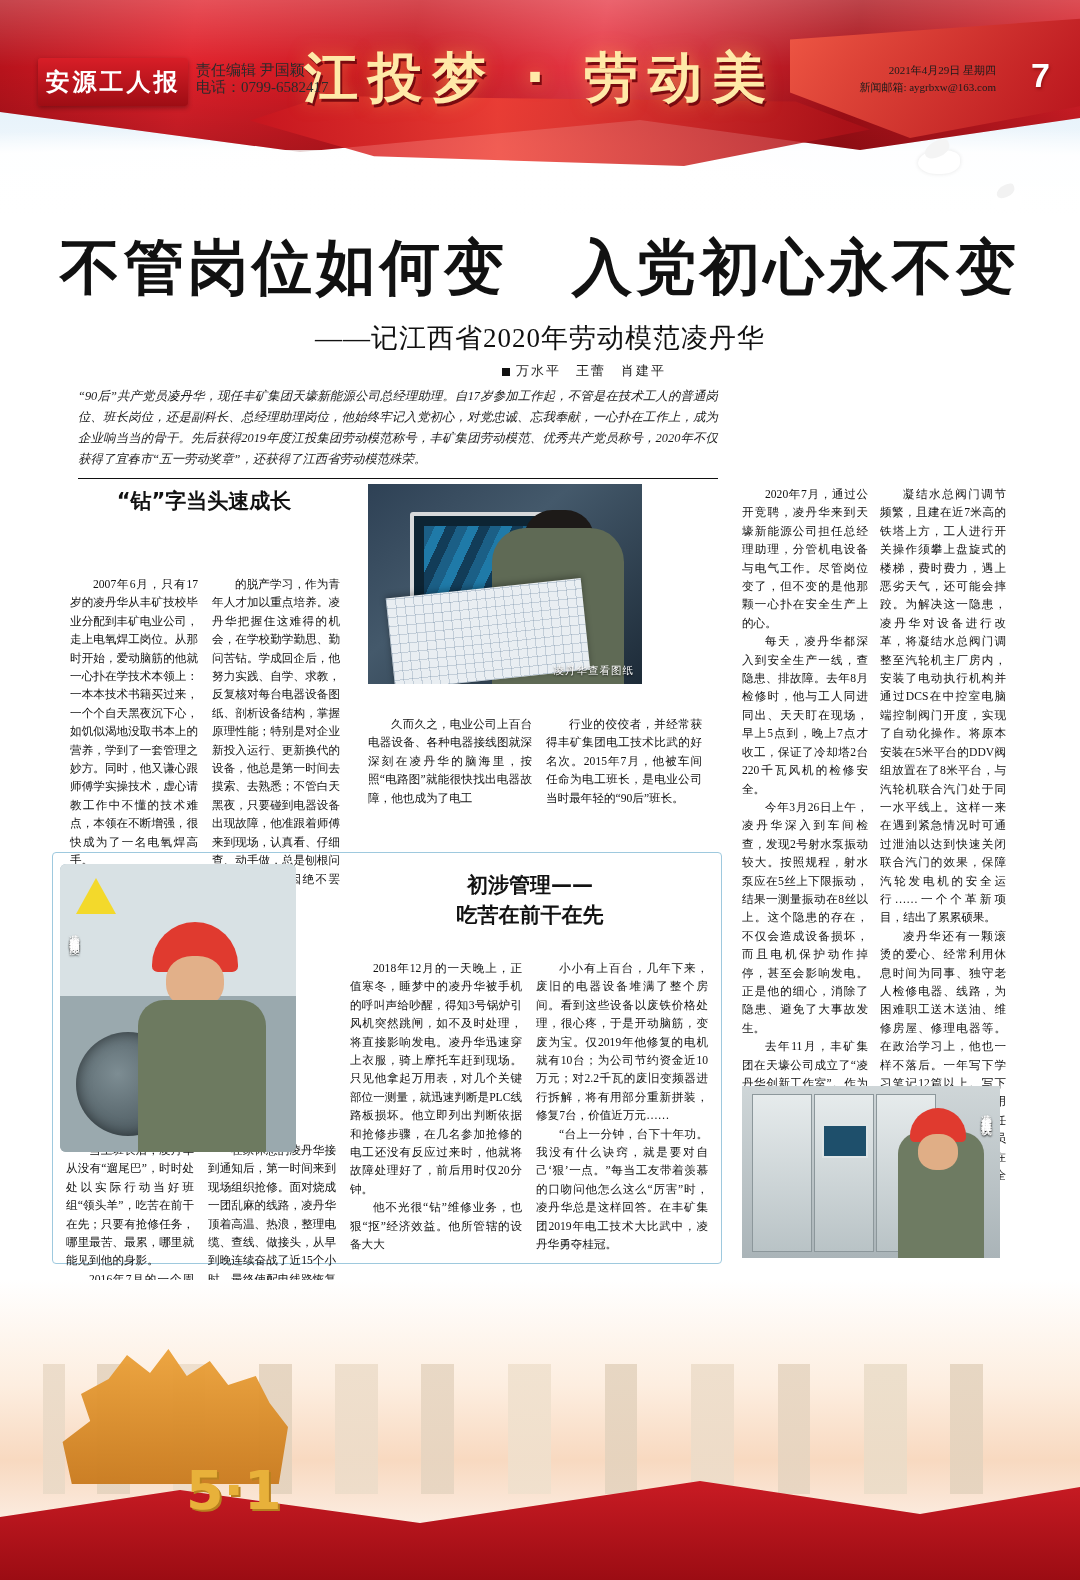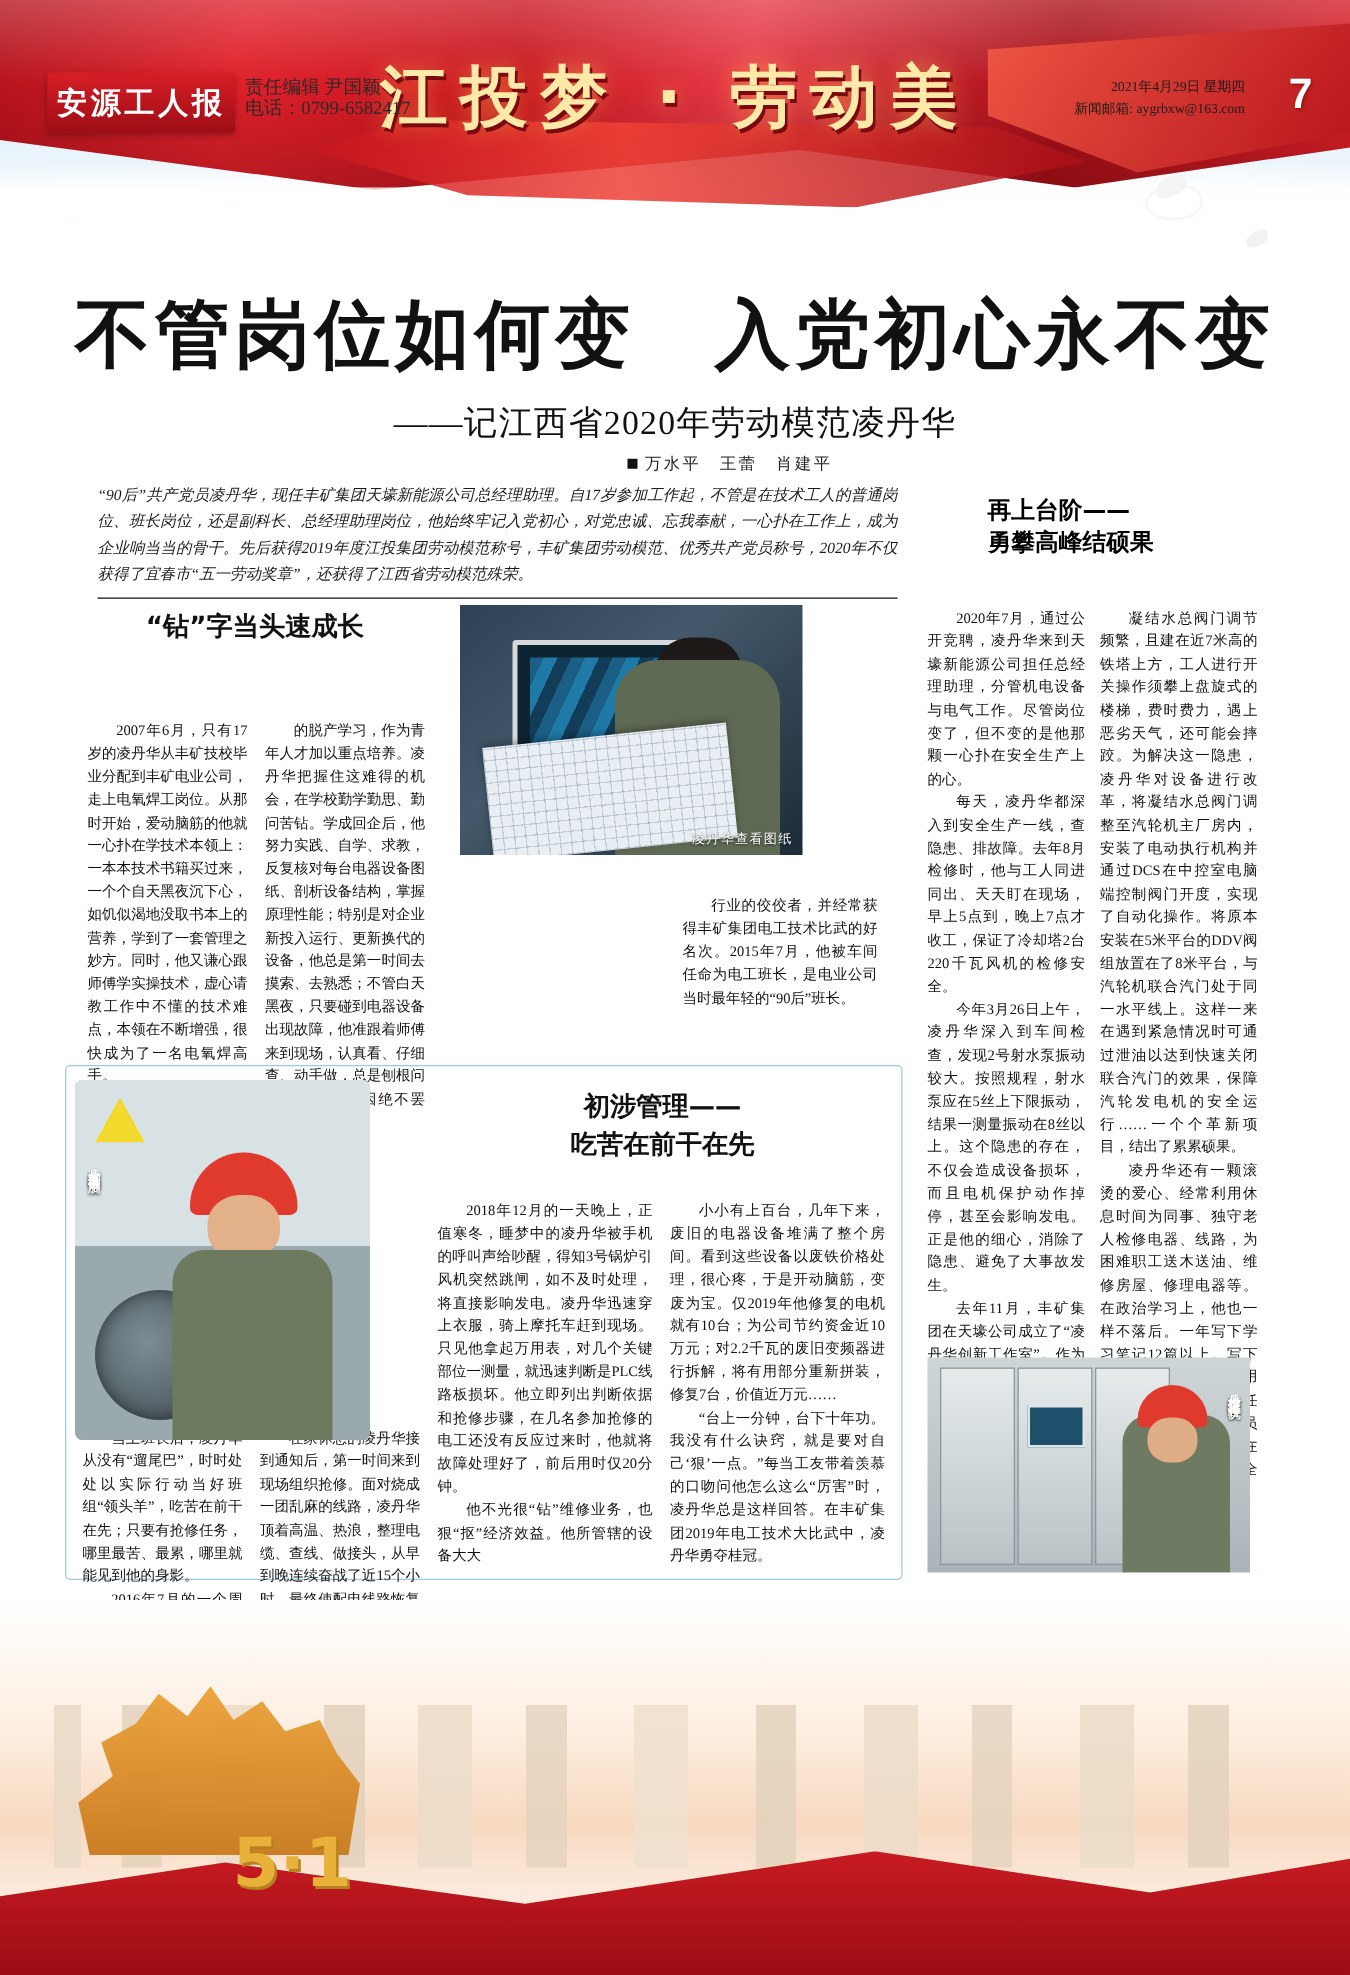--- a/index.html
+++ b/index.html
@@ -248,39 +248,38 @@
     <div>“钻”字当头速成长</div>
   </div>
 
   <div class="col" style="left:70px;top:552px;width:128px;">
     <p>2007年6月，只有17岁的凌丹华从丰矿技校毕业分配到丰矿电业公司，走上电氧焊工岗位。从那时开始，爱动脑筋的他就一心扑在学技术本领上：一本本技术书籍买过来，一个个自天黑夜沉下心，如饥似渴地没取书本上的营养，学到了一套管理之妙方。同时，他又谦心跟师傅学实操技术，虚心请教工作中不懂的技术难点，本领在不断增强，很快成为了一名电氧焊高手。</p>
     <p>2011年，电业公司领导派凌丹华外出进行三年</p>
   </div>
   <div class="col" style="left:212px;top:552px;width:128px;">
     <p>的脱产学习，作为青年人才加以重点培养。凌丹华把握住这难得的机会，在学校勤学勤思、勤问苦钻。学成回企后，他努力实践、自学、求教，反复核对每台电器设备图纸、剖析设备结构，掌握原理性能；特别是对企业新投入运行、更新换代的设备，他总是第一时间去摸索、去熟悉；不管白天黑夜，只要碰到电器设备出现故障，他准跟着师傅来到现场，认真看、仔细查、动手做，总是刨根问底，不找到原因绝不罢休。</p>
   </div>
+  <div class="col" style="left:368px;top:692px;width:164px;">
+    <p>久而久之，电业公司上百台电器设备、各种电器接线图就深深刻在凌丹华的脑海里，按照“电路图”就能很快找出电器故障，他也成为了电工</p>
+  </div>
   <div class="col" style="left:546px;top:692px;width:156px;">
     <p>行业的佼佼者，并经常获得丰矿集团电工技术比武的好名次。2015年7月，他被车间任命为电工班长，是电业公司当时最年轻的“90后”班长。</p>
   </div>
 
   <div class="photo" id="photo-drawing">
     <div class="monitor">
         <i></i>
       </div>
     <div class="head"></div>
     <div class="hair"></div>
     <div class="person"></div>
     <div class="paper"></div>
     <div class="cap" style="right:8px;bottom:6px;">凌丹华查看图纸</div>
   </div>
 
-  <div class="r-title">
-    <div class="l1">再上台阶——</div>
-    <div class="l2">勇攀高峰结硕果</div>
-  </div>
   <div class="col" style="left:742px;top:462px;width:126px;">
     <p>2020年7月，通过公开竞聘，凌丹华来到天壕新能源公司担任总经理助理，分管机电设备与电气工作。尽管岗位变了，但不变的是他那颗一心扑在安全生产上的心。</p>
     <p>每天，凌丹华都深入到安全生产一线，查隐患、排故障。去年8月检修时，他与工人同进同出、天天盯在现场，早上5点到，晚上7点才收工，保证了冷却塔2台220千瓦风机的检修安全。</p>
     <p>今年3月26日上午，凌丹华深入到车间检查，发现2号射水泵振动较大。按照规程，射水泵应在5丝上下限振动，结果一测量振动在8丝以上。这个隐患的存在，不仅会造成设备损坏，而且电机保护动作掉停，甚至会影响发电。正是他的细心，消除了隐患、避免了大事故发生。</p>
     <p>去年11月，丰矿集团在天壕公司成立了“凌丹华创新工作室”。作为工作室的领军人物，凌丹华明确了创新的方向、瞄准更高的目标，大力开展技术革新。</p>
   </div>
   <div class="col" style="left:880px;top:462px;width:126px;">
     <p>凝结水总阀门调节频繁，且建在近7米高的铁塔上方，工人进行开关操作须攀上盘旋式的楼梯，费时费力，遇上恶劣天气，还可能会摔跤。为解决这一隐患，凌丹华对设备进行改革，将凝结水总阀门调整至汽轮机主厂房内，安装了电动执行机构并通过DCS在中控室电脑端控制阀门开度，实现了自动化操作。将原本安装在5米平台的DDV阀组放置在了8米平台，与汽轮机联合汽门处于同一水平线上。这样一来在遇到紧急情况时可通过泄油以达到快速关闭联合汽门的效果，保障汽轮发电机的安全运行……一个个革新项目，结出了累累硕果。</p>
     <p>凌丹华还有一颗滚烫的爱心、经常利用休息时间为同事、独守老人检修电器、线路，为困难职工送木送油、维修房屋、修理电器等。在政治学习上，他也一样不落后。一年写下学习笔记12篇以上。写下学习心得2万多字。他用自己的满腔热情和责任担当，践行着共产党员的初心使命，让青春在奉献中闪光，得到了全公司员工的认可。</p>
   </div>

